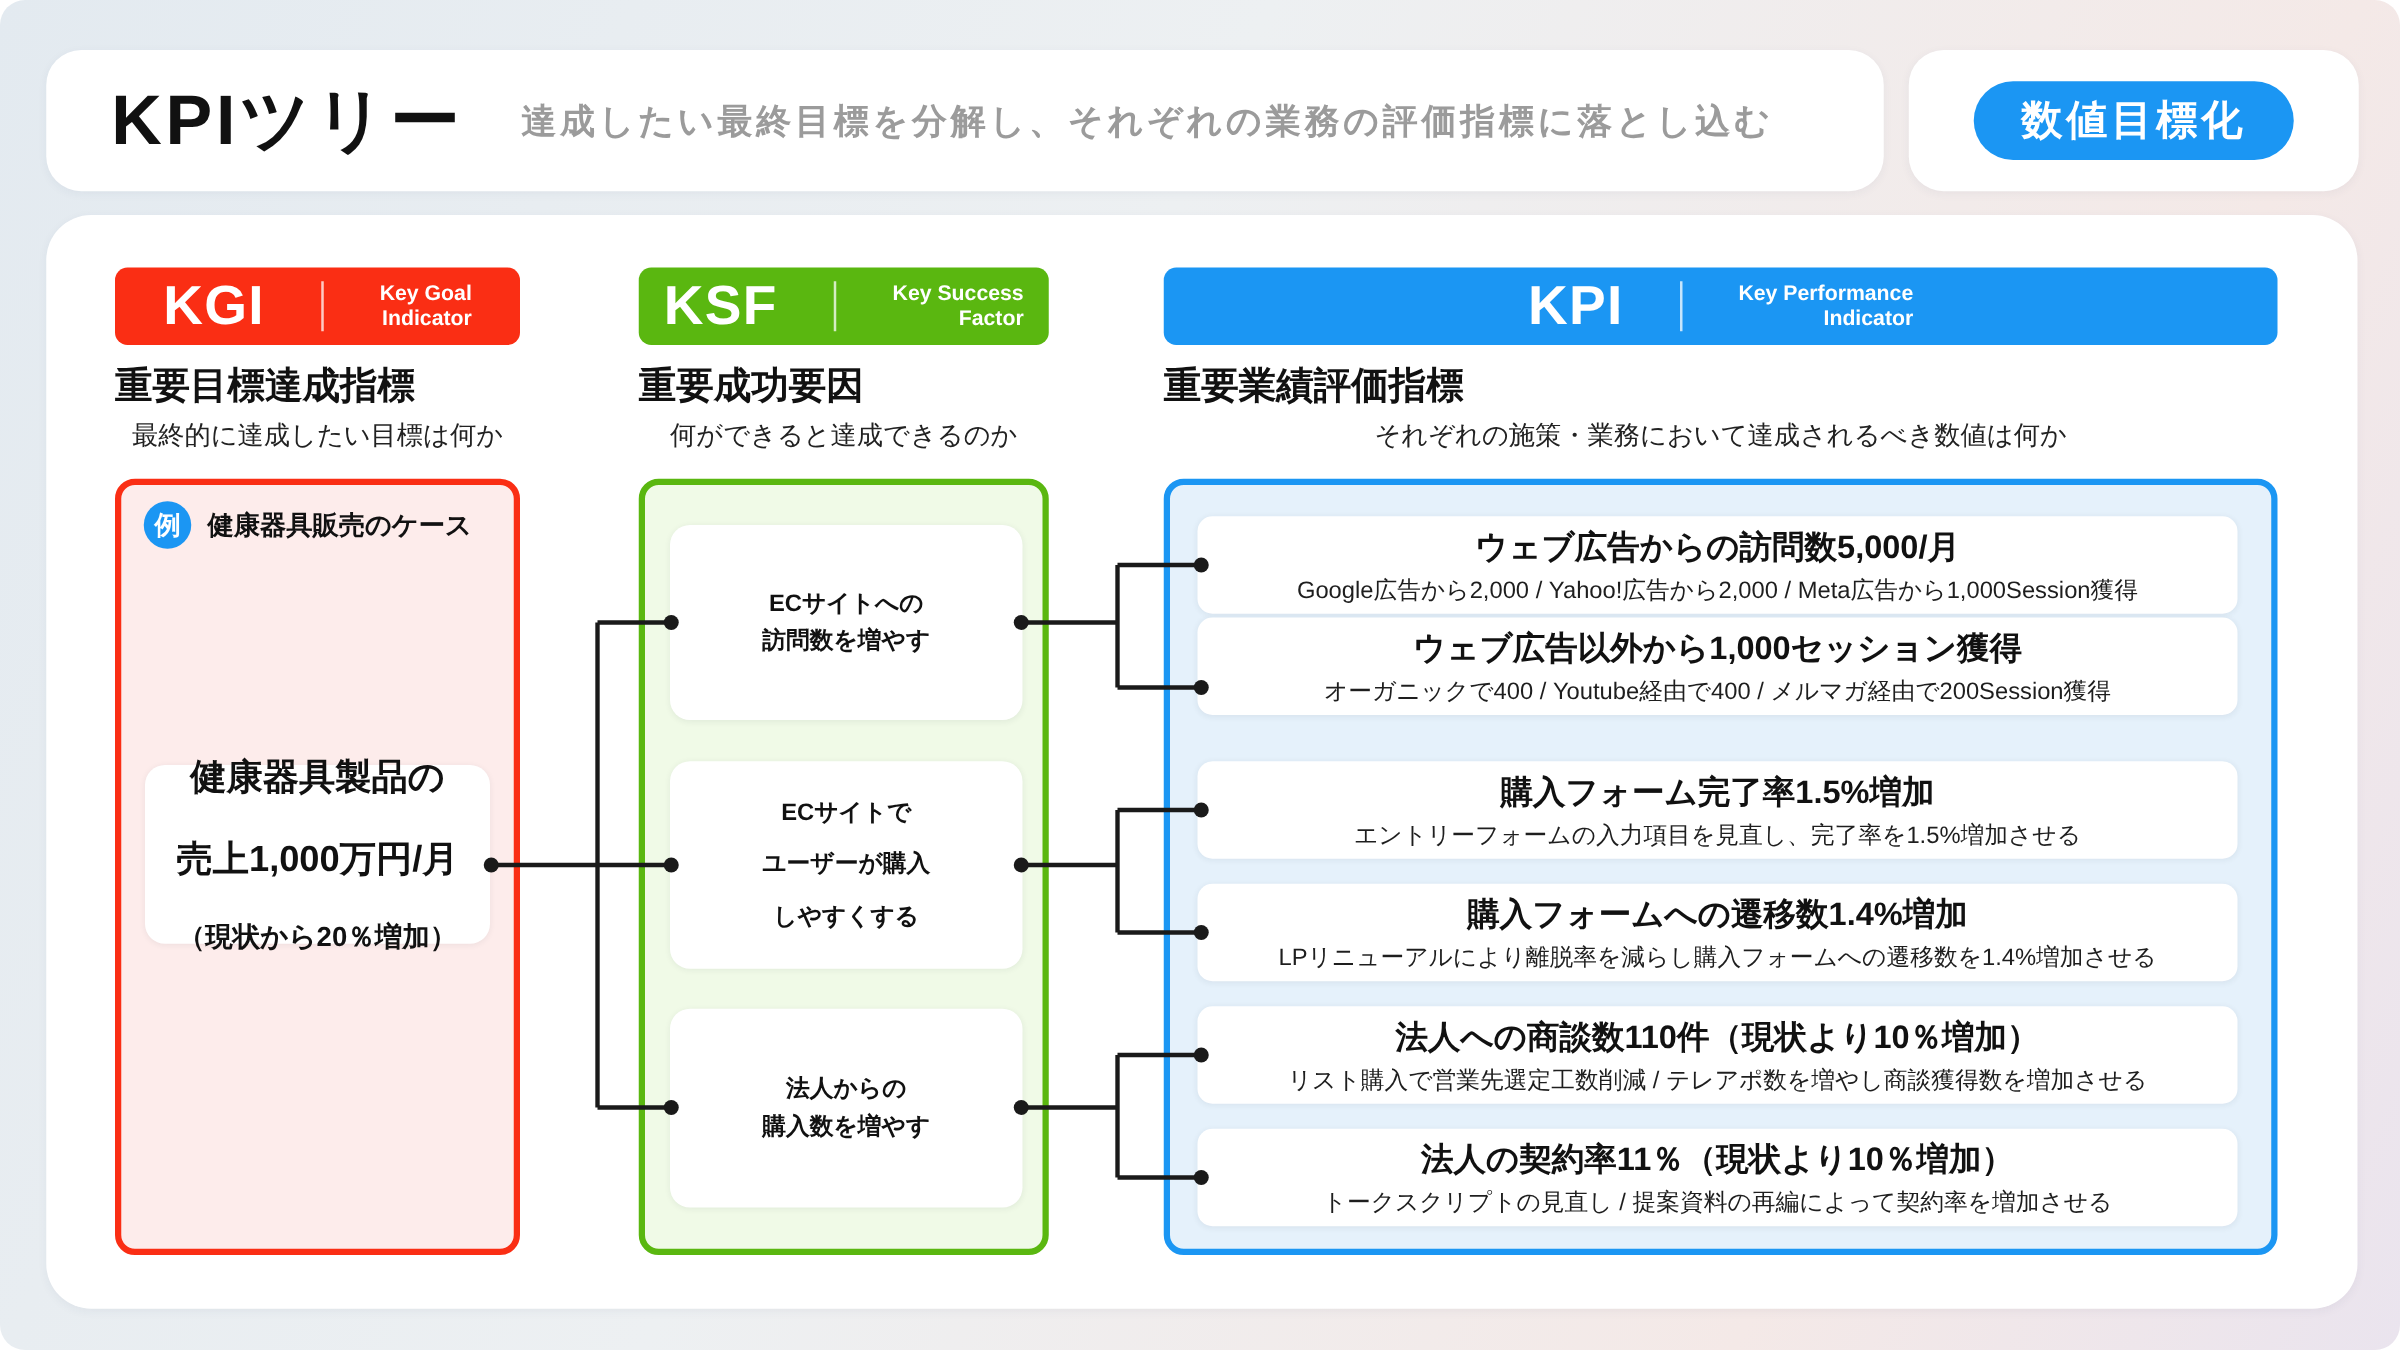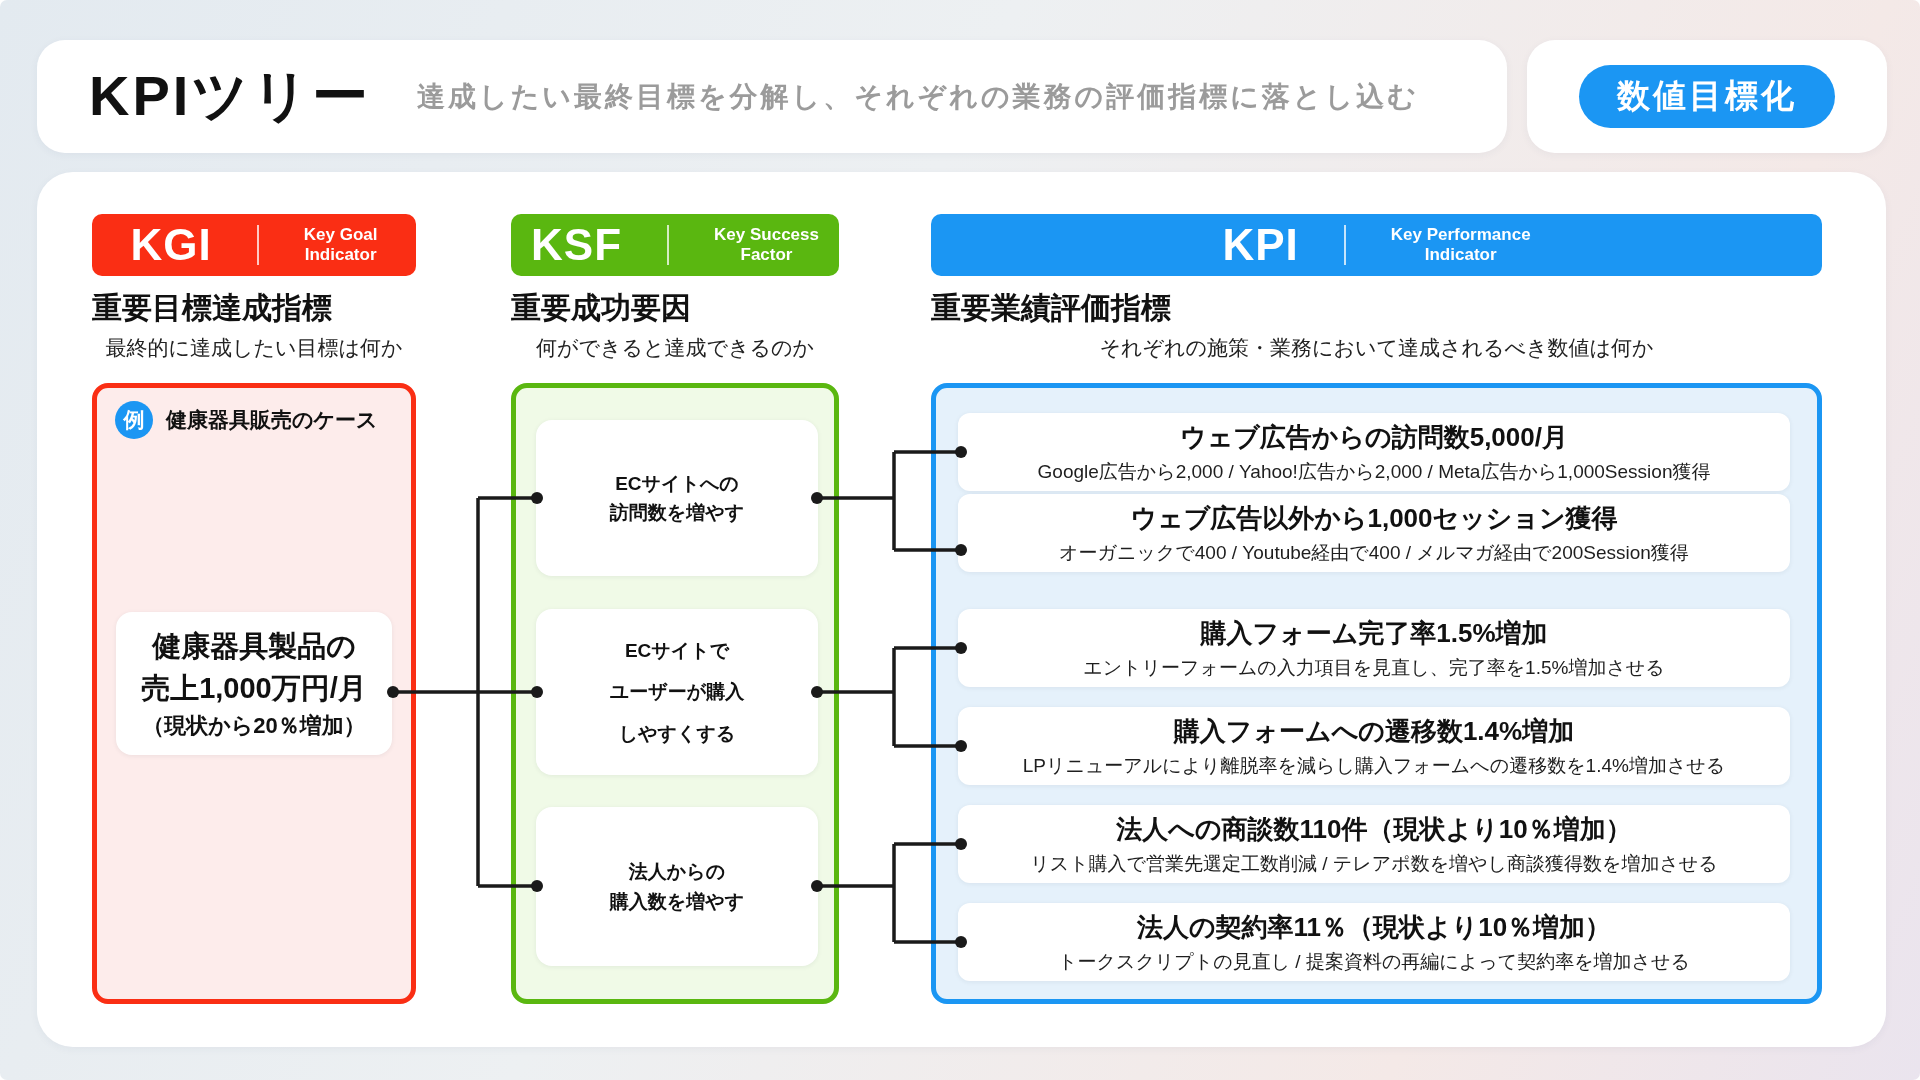--- a/index.html
+++ b/index.html
@@ -1,17 +1,17 @@
 <!DOCTYPE html>
 <html lang="ja" style="--kgi: #fa2e14; --kgi-light: #fdeceb; --ksf: #5ab710; --ksf-light: #f0fae7; --kpi: #1b96f3; --kpi-light: #e5f1fb; --line: #1a1a1a;"><head>
 <meta charset="utf-8">
 <style>
   html,body { margin:0; padding:0; background:#ffffff; }
   body { font-family:"Liberation Sans","DejaVu Sans",sans-serif; color:#111; }
-  .canvas { position:relative; width:1920px; height:1080px; border-radius:7px; overflow:hidden;
+  .canvas { position:relative; width:1920px; height:1080px; border-radius:20px; overflow:hidden;
             background:linear-gradient(115deg,#e3eaf0 0%,#edf0f2 42%,#f4e9e7 78%,#eae4ee 100%); }
 
   
   .header-card { position:absolute; left:37px; top:40px; width:1470px; height:113px; background:#fff;
                  border-radius:28px; display:flex; align-items:center; padding-left:52px; box-sizing:border-box;
                  box-shadow:0 2px 8px rgba(40,60,90,.05); }
   .page-title { font-size:56px; font-weight:800; letter-spacing:3px; white-space:nowrap; }
   .page-subtitle { margin-left:46px; font-size:28px; font-weight:600; letter-spacing:3px; color:#9b9b9b; white-space:nowrap; }
   .badge-card { position:absolute; left:1527px; top:40px; width:360px; height:113px; background:#fff;
                 border-radius:28px; display:flex; align-items:center; justify-content:center;
@@ -23,41 +23,41 @@
   .main-card { position:absolute; left:37px; top:172px; width:1849px; height:875px; background:#fff;
                border-radius:36px; box-shadow:0 2px 8px rgba(40,60,90,.05); }
 
   .col-header { position:absolute; top:42px; height:62px; border-radius:10px; display:flex;
                 align-items:center; justify-content:center; color:#fff;gap:28px; }
   .kgi-header { left:55px;  width:324px; background:var(--kgi,#fa2e14); }
   .ksf-header { left:474px; width:328px; background:var(--ksf,#5ab710); }
   .kpi-header { left:894px; width:891px; background:var(--kpi,#1b96f3); }
   .abbr { font-size:44px; font-weight:700; letter-spacing:1px; }
   .hdr-div { width:2px; height:40px; background:rgba(255,255,255,.75); margin:0 17px; }
-  .hdr-name { font-size:17px; font-weight:700; line-height:1.18; text-align:center; }
+  .hdr-name { font-size:17px; font-weight:700; line-height:1.18; text-align:right; }
 
   .col-title { position:absolute; top:116px; font-size:30px; font-weight:800; text-align:left; white-space:nowrap; }
   .col-sub   { position:absolute; top:162px; font-size:21px; font-weight:500; color:#222; text-align:center; white-space:nowrap; }
   .kgi-w { left:55px;  width:324px; }
   .ksf-w { left:474px; width:328px; }
   .kpi-w { left:894px; width:891px; }
 
   .tree-box { position:absolute; top:211px; height:621px; border-radius:16px; box-sizing:border-box; border:5px solid; }
   .kgi-box { left:55px;  width:324px; border-color:var(--kgi,#fa2e14); background:var(--kgi-light,#fdeceb); }
   .ksf-box { left:474px; width:328px; border-color:var(--ksf,#5ab710); background:var(--ksf-light,#f0fae7); }
   .kpi-box { left:894px; width:891px; border-color:var(--kpi,#1b96f3); background:var(--kpi-light,#e5f1fb); }
 
   .example-row { position:absolute; left:78px; top:229px; display:flex; align-items:center; gap:13px; }
   .example-circle { width:38px; height:38px; border-radius:50%; background:var(--kpi,#1b96f3); color:#fff;
                     font-size:21px; font-weight:700; display:flex; align-items:center; justify-content:center; }
   .example-label { font-size:21px; font-weight:600; }
 
   .white-card { background:#fff; box-shadow:0 1px 5px rgba(30,40,60,.07); }
   .kgi-card { position:absolute; left:79px; top:440px; width:276px; height:143px; border-radius:16px;
-              display:flex; flex-direction:column; align-items:center; justify-content:center; text-align:center; }
+              display:flex; flex-direction:column; align-items:center; justify-content:center; text-align:center;gap:24px; }
   .kgi-card .big { font-size:29px; font-weight:800; line-height:1.42; white-space:nowrap; }
   .kgi-card .small { font-size:22px; font-weight:700; margin-top:2px; white-space:nowrap; }
 
   .ksf-card { position:absolute; left:499px; width:282px; border-radius:16px; display:flex; flex-direction:column;
               align-items:center; justify-content:center; text-align:center; font-size:19px; font-weight:800; line-height:1.55; }
   .ksf-1 { top:248px; height:156px; }
   .ksf-2 { top:437px; height:166px;gap:12px; }
   .ksf-3 { top:635px; height:159px; }
 
   .kpi-card { position:absolute; left:921px; width:832px; height:78px; border-radius:12px; display:flex;

